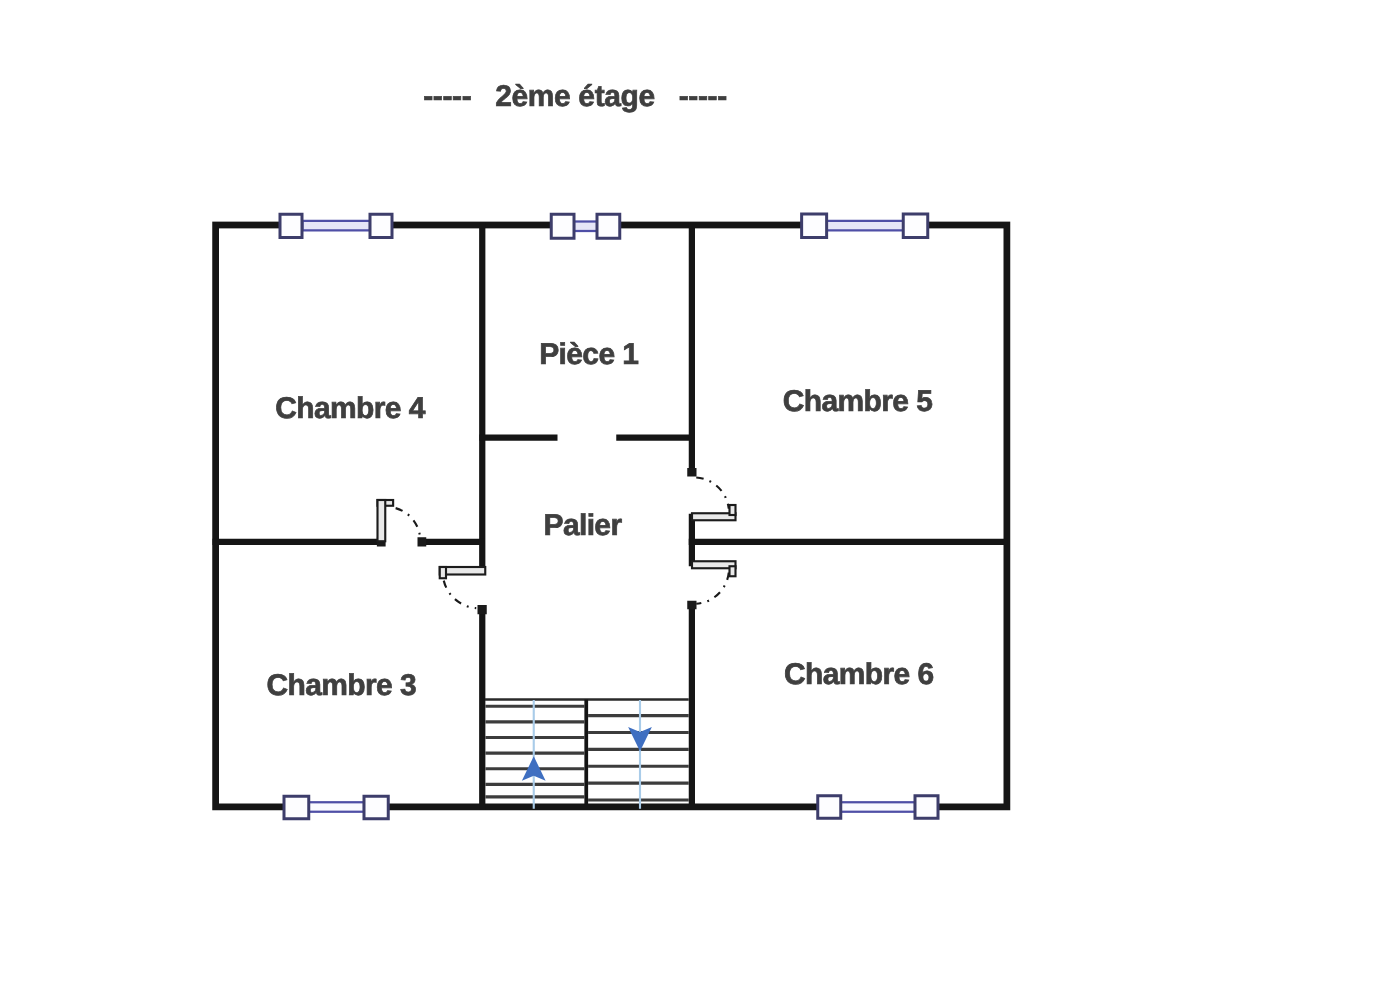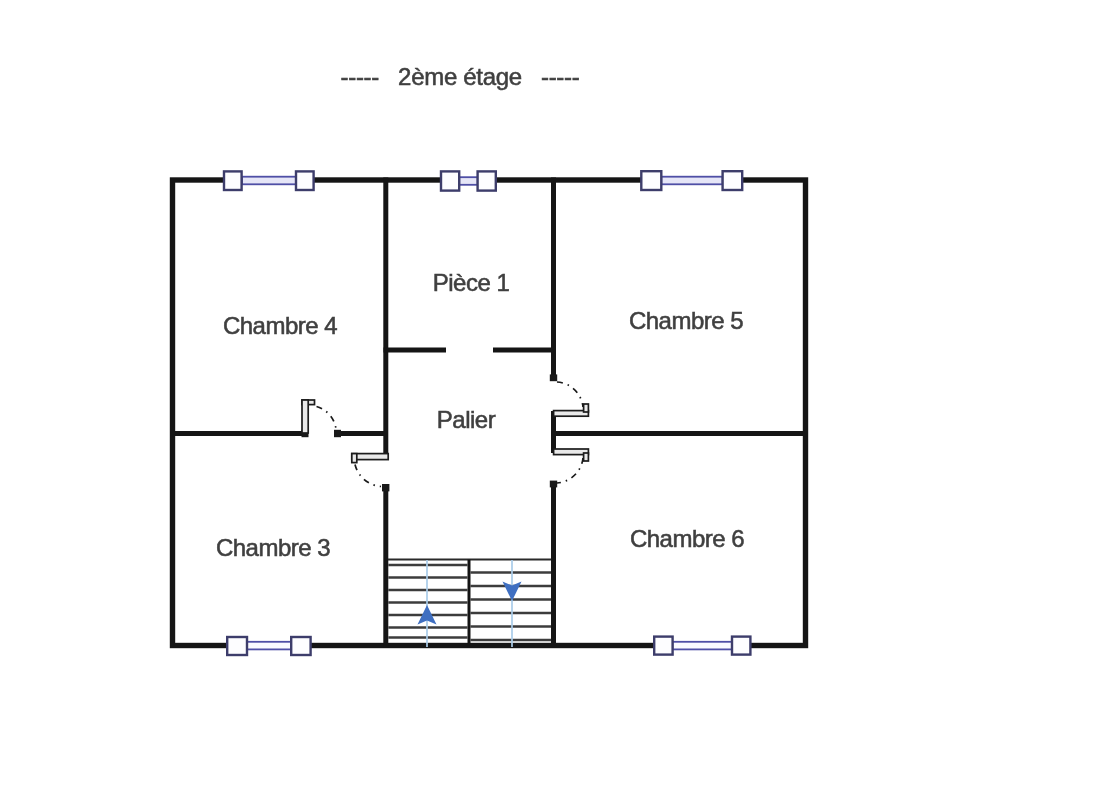--- a/index.html
+++ b/index.html
@@ -1,16 +1,16 @@
 <!DOCTYPE html>
 <html><head>
 <meta charset="utf-8">
 <style>
   html,body{margin:0;padding:0;background:#ffffff;}
-  .wrap{width:1118px;height:800px;position:relative;background:#3b82f6;}
+  .wrap{width:1118px;height:800px;position:relative;background:#3b82f6;font-weight:bold;}
   text{font-family:"Liberation Sans",sans-serif;fill:#3f3f3f;stroke:#3f3f3f;stroke-width:0.55;paint-order:stroke;}
 </style>
 </head>
 <body>
 <div class="wrap">
 <svg width="1118" height="800" viewBox="0 0 1118 800">
 
   <rect x="0" y="0" width="1118" height="800" fill="#ffffff"></rect>
 
   <text x="460" y="85" font-size="24" letter-spacing="-0.3" text-anchor="middle" fill="#333333">-----&nbsp;&nbsp;&nbsp;2ème étage&nbsp;&nbsp;&nbsp;-----</text>

